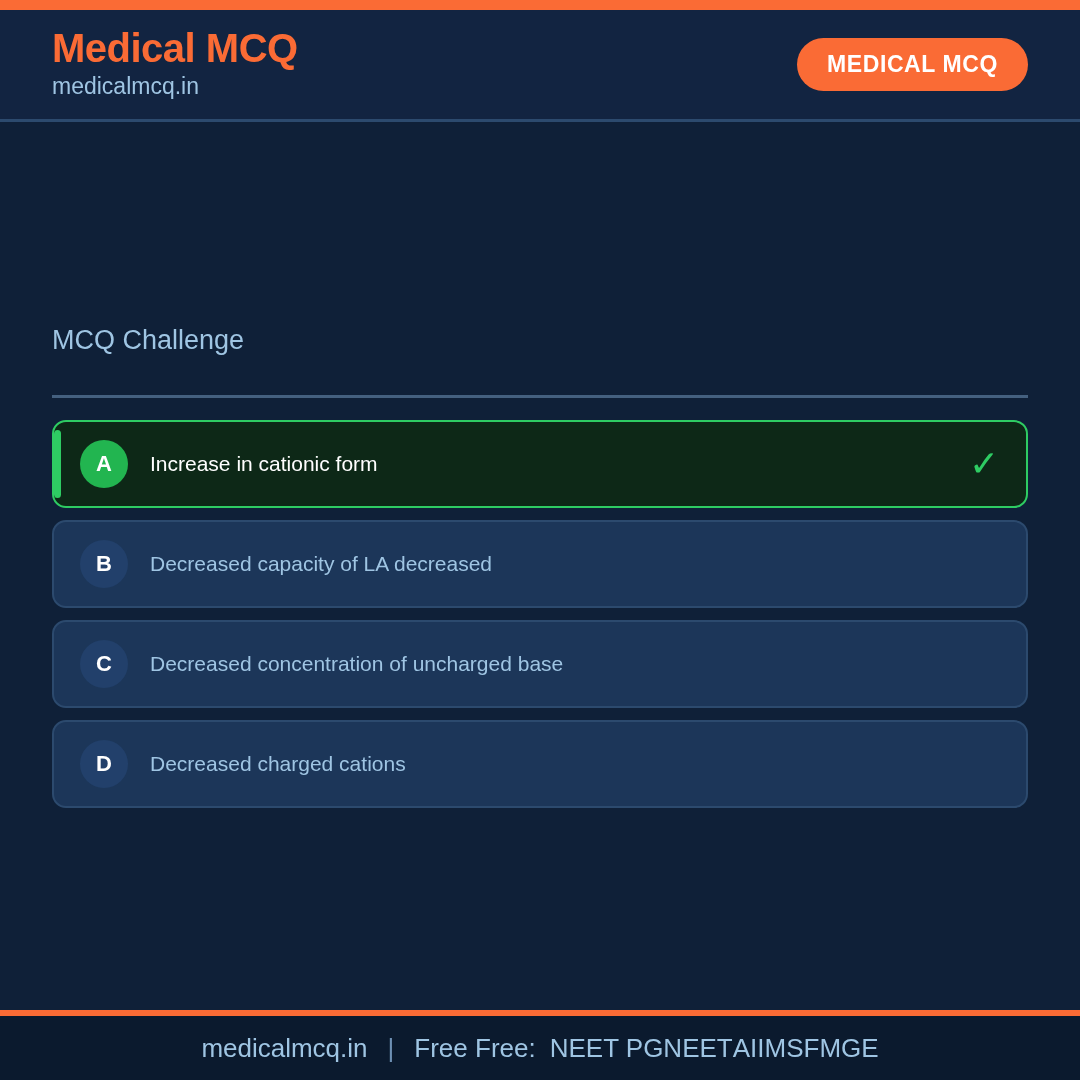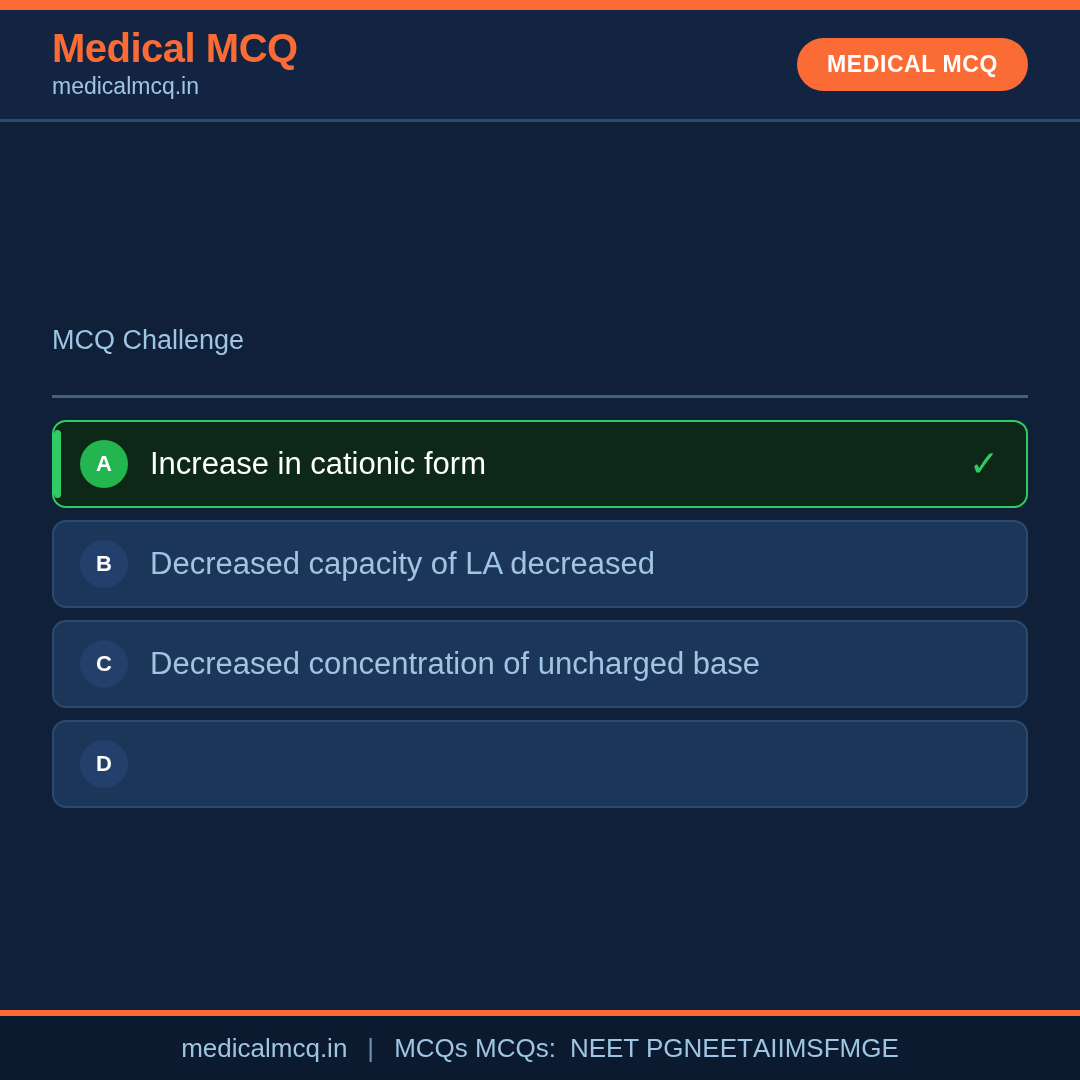--- a/index.html
+++ b/index.html
@@ -130,21 +130,21 @@
     font-size: 22px;
     font-weight: bold;
     display: flex;
     align-items: center;
     justify-content: center;
     margin-right: 22px;
   }
   .option .otext {
     flex: 1 1 auto;
     color: #9FC5E3;
-    font-size: 31px;
+    font-size: 21px;
     line-height: 1.15;
   }
   .option .mark {
     flex: 0 0 auto;
     width: 40px;
     text-align: center;
     color: transparent;
     font-size: 36px;
     line-height: 1;
   }
@@ -235,32 +235,33 @@
       </div>
 
       <div class="option">
         <div class="badge">C</div>
         <div class="otext">Decreased concentration of uncharged base</div>
         <div class="mark"></div>
       </div>
 
       <div class="option">
         <div class="badge">D</div>
+        <div class="otext">Decreased charged cations</div>
         <div class="mark"></div>
       </div>
 
     </div>
   </div>
 
   <div class="footer-accent"></div>
 
   <div class="footer">
     <span>medicalmcq.in</span>
     <span class="sep">|</span>
-    <span>MCQs MCQs:</span>
+    <span>Free Free:</span>
     <span class="tags">
       <span>NEET PG</span>
       <span>NEET</span>
       <span>AIIMS</span>
       <span>FMGE</span>
     </span>
   </div>
 
 </div>
 

